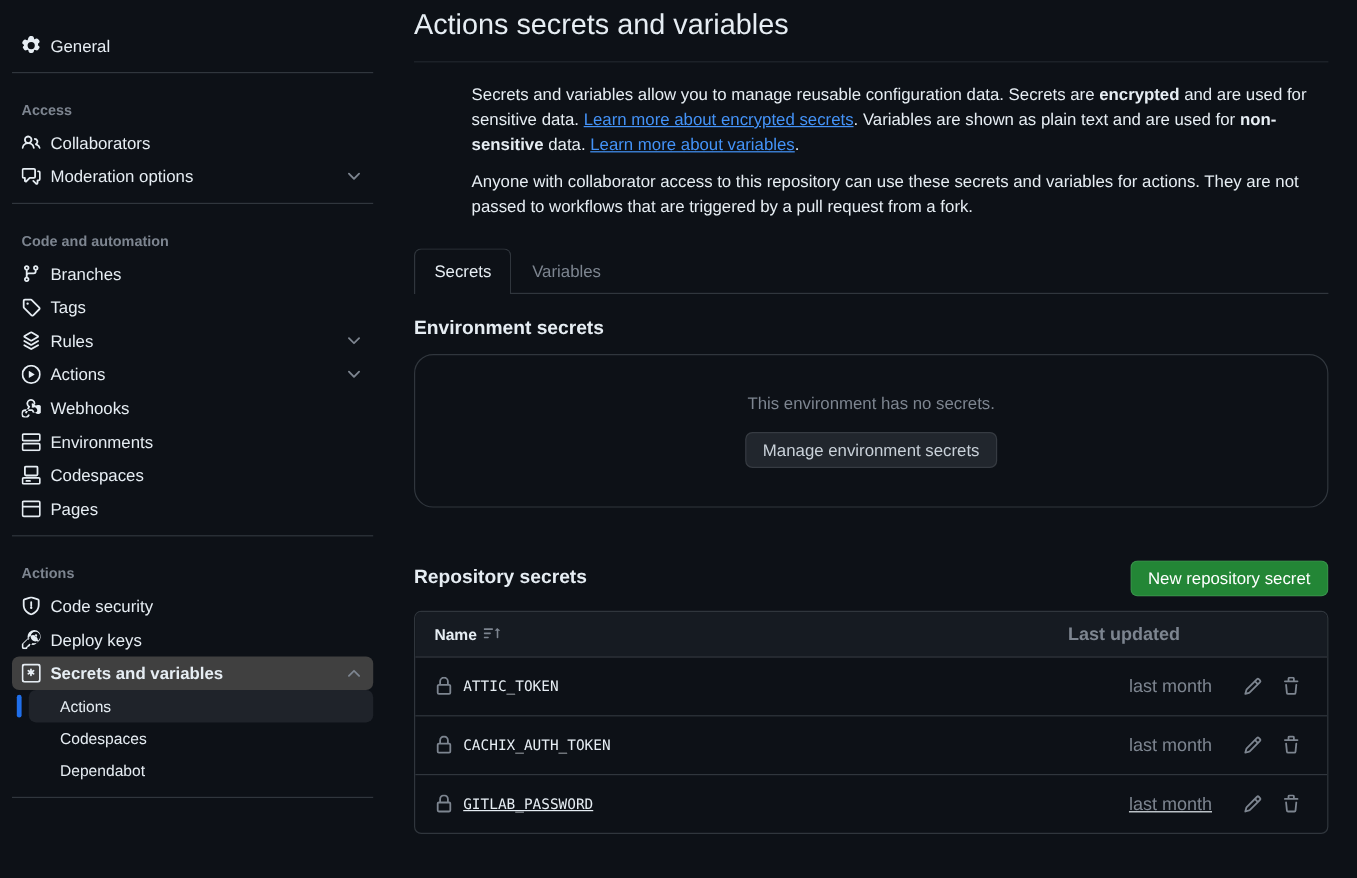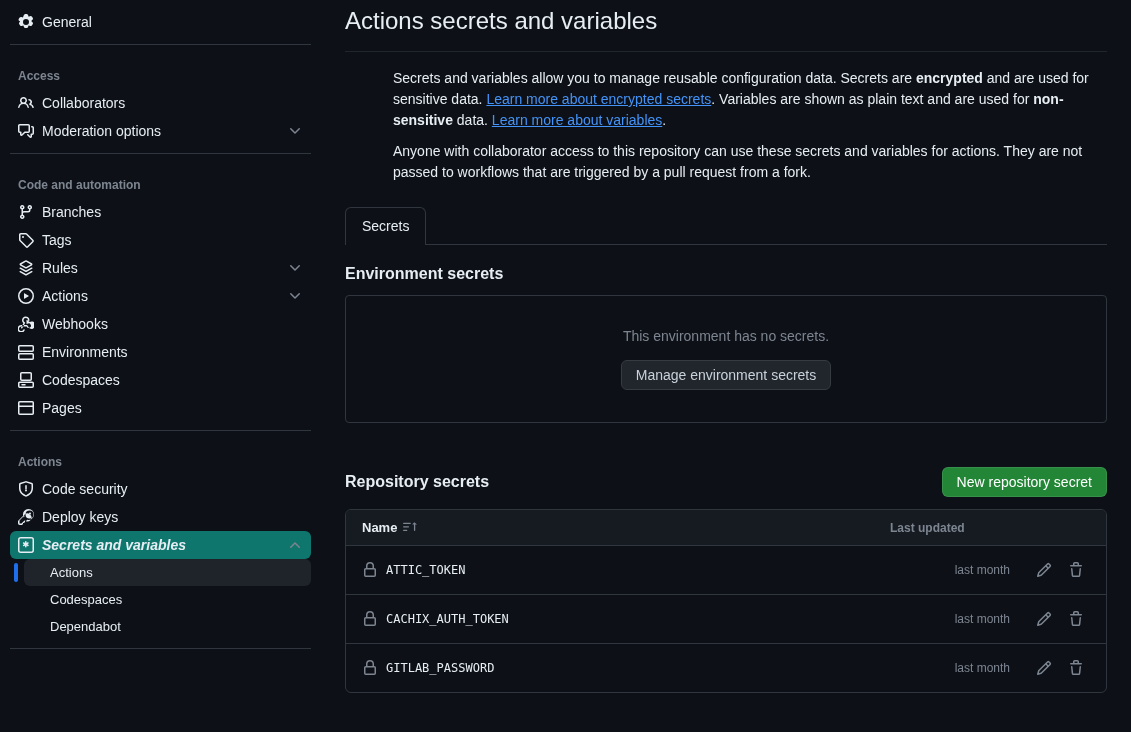--- a/index.html
+++ b/index.html
@@ -8,38 +8,37 @@
     color: #e6edf3;
     font-family: -apple-system, BlinkMacSystemFont, "Segoe UI", Helvetica, Arial, sans-serif;
     font-size: 14px;
     width: 1131px;
     height: 732px;
     overflow: hidden;
     display: flex;
   }
   .sidebar {
     width: 321px;
-    padding: 8px 10px;
+    padding: 24px 10px;
     overflow-y: auto;
     flex-shrink: 0;
   }
   .sidebar-item {
     display: flex;
     align-items: center;
     gap: 8px;
     padding: 6px 8px;
     border-radius: 6px;
     color: #e6edf3;
     cursor: pointer;
     position: relative;
   }
   .sidebar-item.active {
-    background: #0f766e;
+    background: #404040;
     font-weight: 600;
-    font-style: italic;
   }
   .sidebar-item .chev { margin-left: auto; color: #7d8590; }
   .sidebar-item svg { fill: #7d8590; }
   .sidebar-header {
     color: #7d8590;
     font-size: 12px;
     font-weight: 600;
     padding: 16px 8px 6px 8px;
   }
   .sidebar-hr {
@@ -109,21 +108,21 @@
   }
 
   h2.section-title {
     font-size: 16px;
     font-weight: 600;
     margin: 20px 0 12px 0;
   }
 
   .env-box {
     border: 1px solid #30363d;
-    border-radius: 4px;
+    border-radius: 16px;
     padding: 32px 16px;
     display: flex;
     flex-direction: column;
     align-items: center;
     gap: 16px;
   }
   .env-box .empty-text { color: #7d8590; }
   .btn {
     background: #21262d;
     border: 1px solid #363b42;
@@ -167,23 +166,23 @@
     background: #161b22;
     border-bottom: 1px solid #30363d;
     color: #7d8590;
     font-weight: 600;
     font-size: 13px;
   }
   .table-head .name-col { color: #e6edf3; display: flex; align-items: flex-start; gap: 6px; }
   .table-row {
     border-bottom: 1px solid #30363d;
   }
-  .table-row:last-child { border-bottom: none; }
+  .table-row:last-child { border-bottom: none; text-decoration: underline; }
   .name-col { flex: 1; display: flex; align-items: center; gap: 8px; }
-  .updated-col { width: 120px; color: #7d8590; text-align: right; font-size: 12px; }
+  .updated-col { width: 120px; color: #7d8590; text-align: right; font-size: 15px; }
   .table-head .updated-col { text-align: left; }
   .actions-col { width: 80px; display: flex; justify-content: flex-end; gap: 4px; }
   .secret-name {
     font-family: ui-monospace, SFMono-Regular, Menlo, Consolas, monospace;
     font-size: 12px;
     color: #e6edf3;
   }
   .icon-btn {
     width: 28px;
     height: 28px;
@@ -338,20 +337,21 @@
 
   <div class="intro">
     <p>
       <span>Secrets and variables allow you to manage reusable configuration data. Secrets are </span><strong>encrypted</strong><span> and are used for sensitive data. </span><a href="#">Learn more about encrypted secrets</a><span>. Variables are shown as plain text and are used for </span><strong>non-sensitive</strong><span> data. </span><a href="#">Learn more about variables</a><span>.</span>
     </p>
     <p>Anyone with collaborator access to this repository can use these secrets and variables for actions. They are not passed to workflows that are triggered by a pull request from a fork.</p>
   </div>
 
   <div class="tabs">
     <div class="tab active">Secrets</div>
+    <div class="tab">Variables</div>
   </div>
 
   <h2 class="section-title">Environment secrets</h2>
   <div class="env-box">
     <div class="empty-text">This environment has no secrets.</div>
     <button class="btn">Manage environment secrets</button>
   </div>
 
   <div class="repo-header">
     <h2>Repository secrets</h2>

